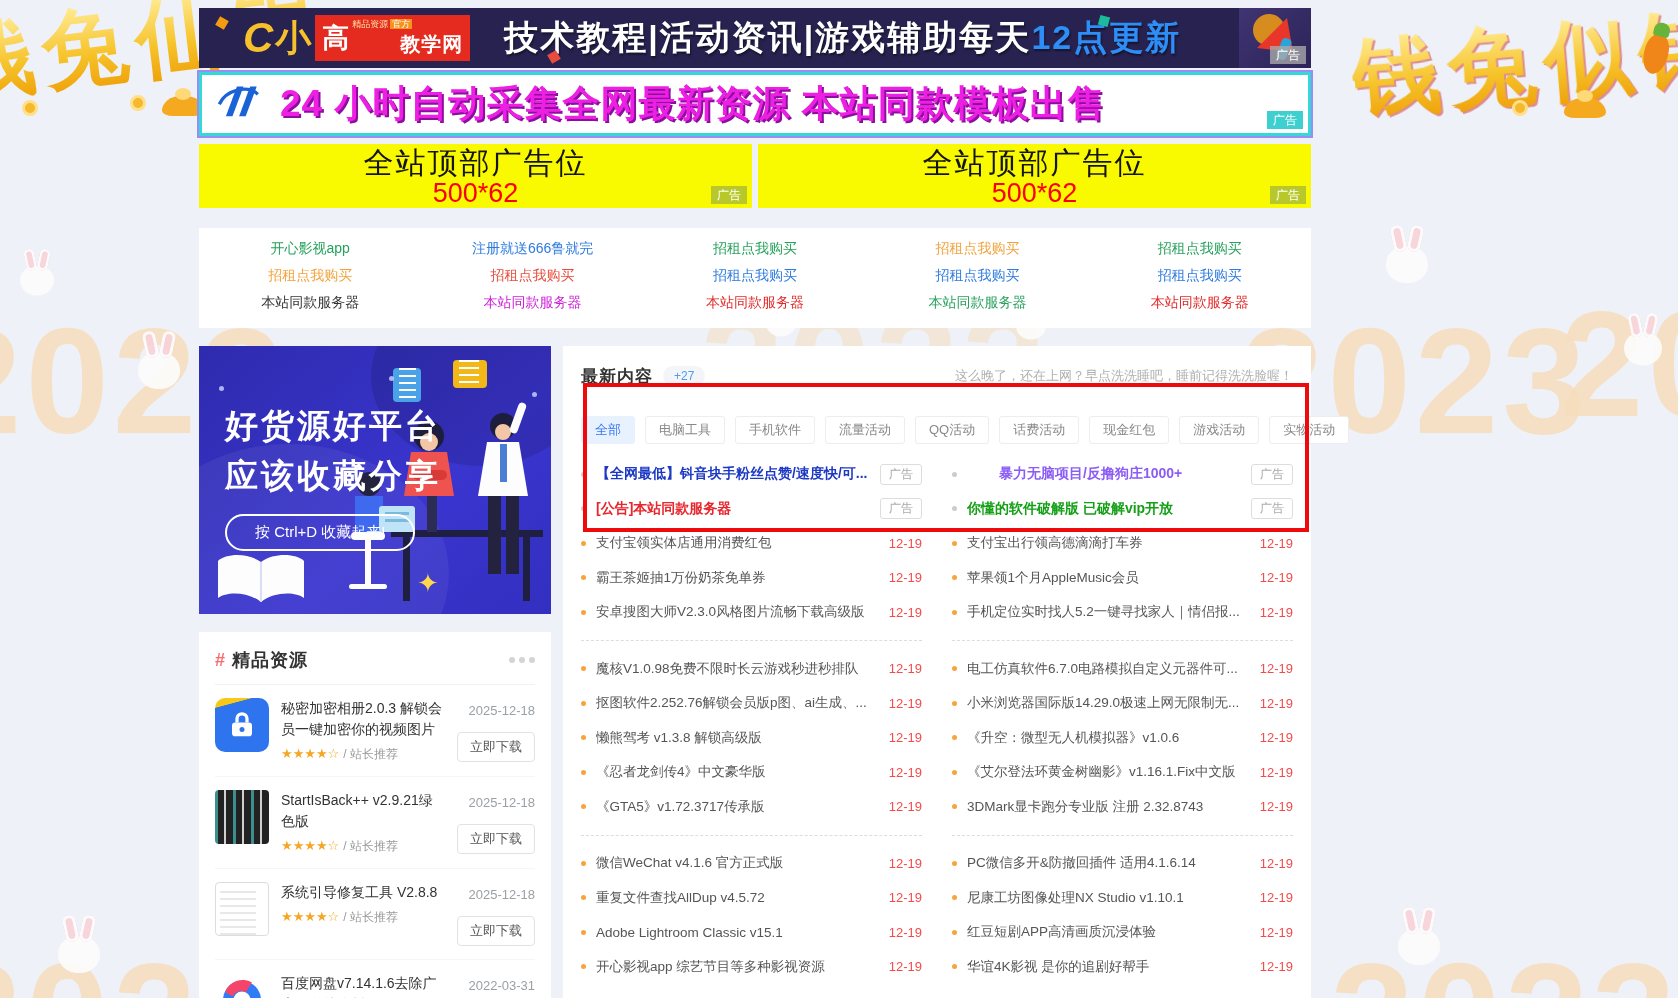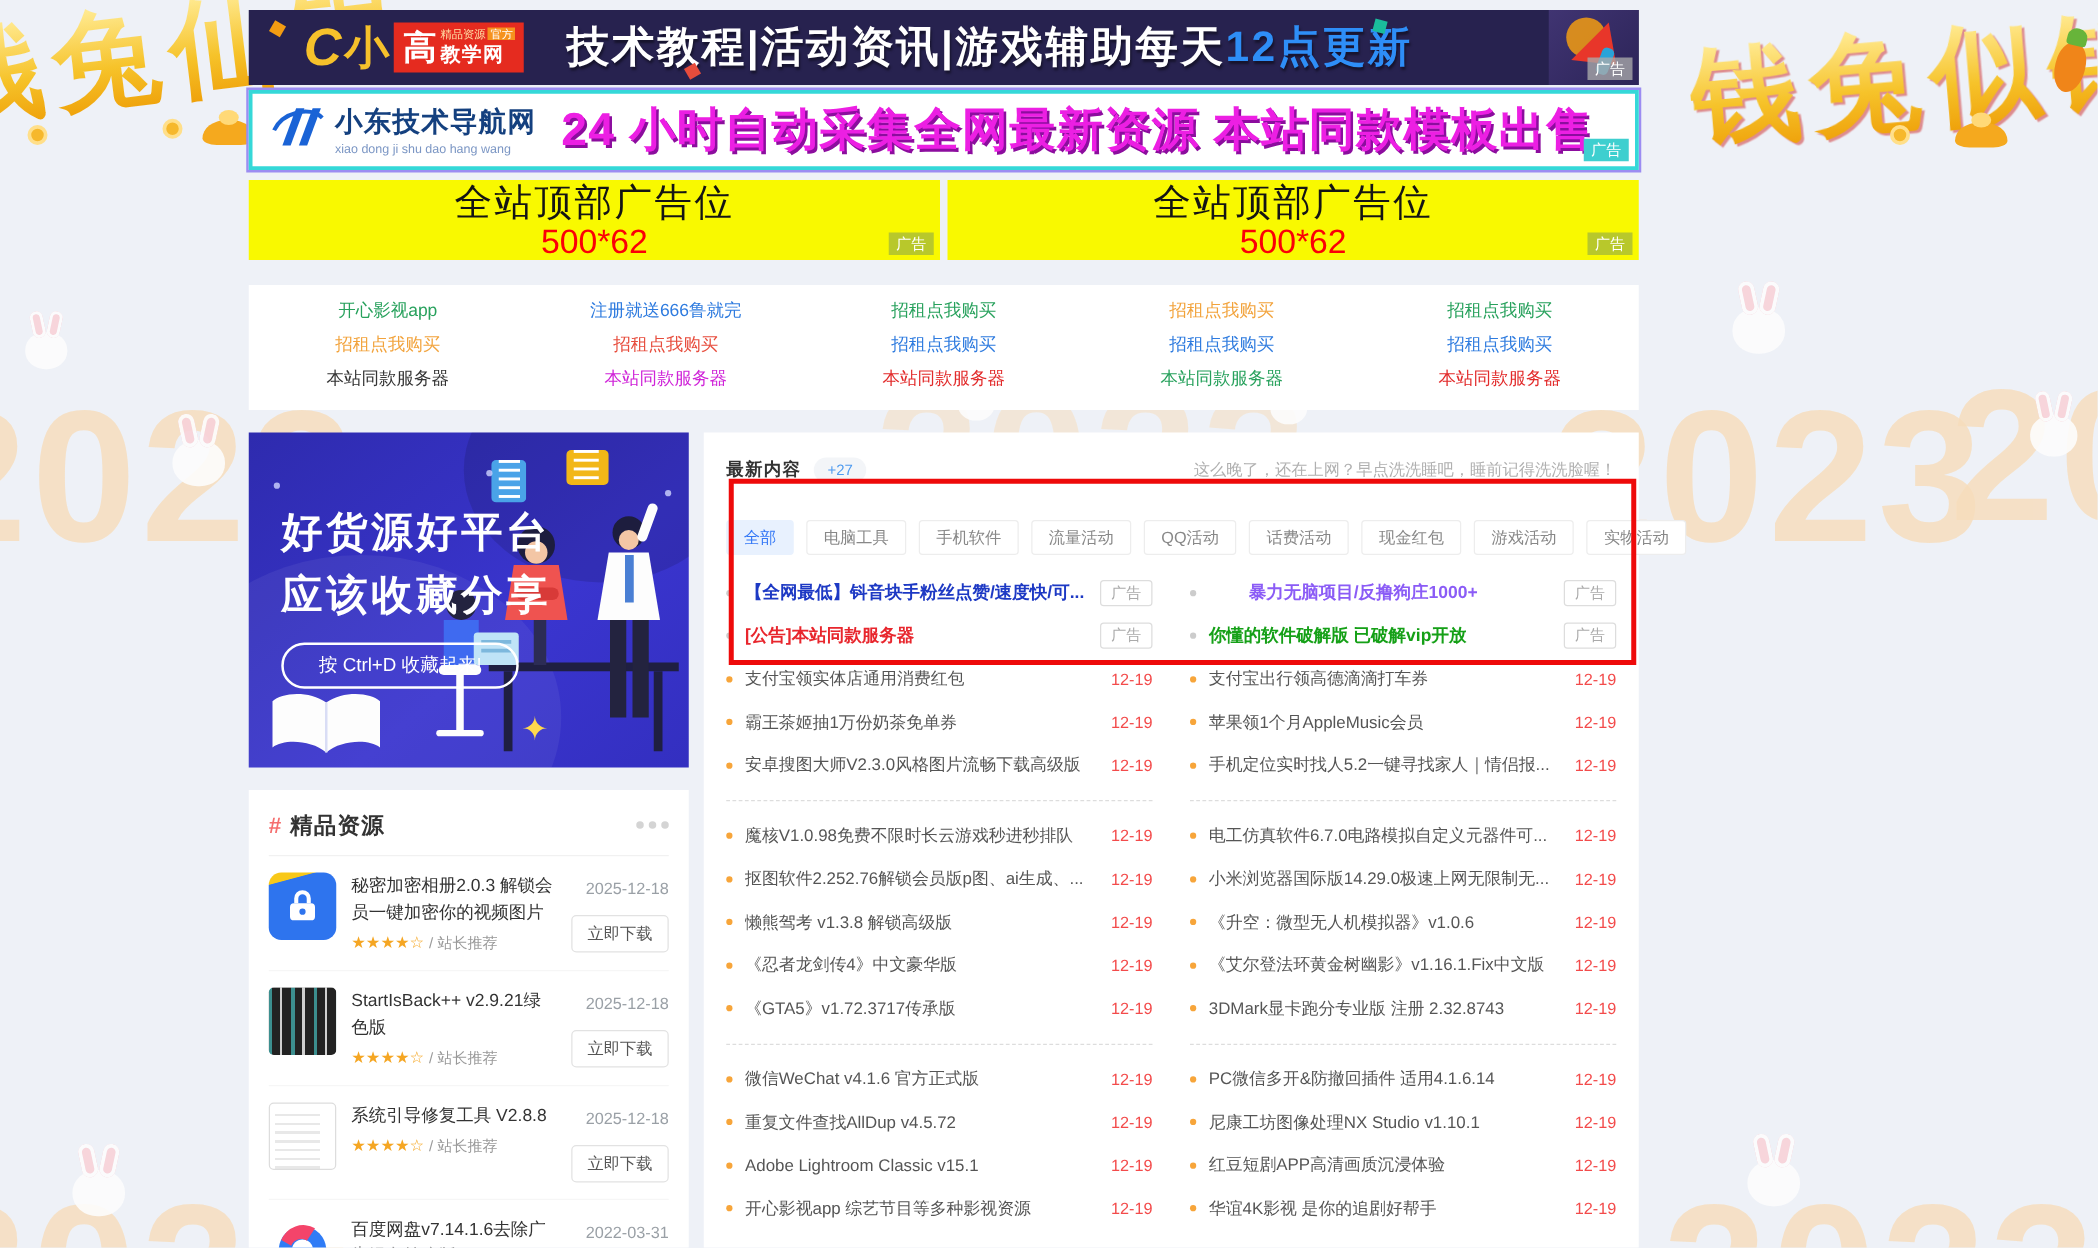--- a/index.html
+++ b/index.html
@@ -39,21 +39,21 @@
   .banner1 { margin-top:8px; height:60px; background:#27224f; position:relative;
     display:flex; align-items:center; overflow:hidden; }
   .b1-logo { display:flex; align-items:center; margin-left:44px; }
   .b1-c { font-size:42px; font-weight:bold; font-style:italic; color:#f6c12b; line-height:1; }
   .b1-xiao { font-size:36px; font-weight:bold; color:#f6c12b; margin-left:2px; }
   .b1-box { background:#e52b1f; margin-left:4px; padding:3px 7px; display:flex; align-items:center; }
   .b1-gao { color:#fff; font-size:27px; font-weight:bold; line-height:1; }
   .b1-boxcol { display:flex; flex-direction:column; margin-left:3px; }
   .b1-tagline { font-size:9px; color:#ffe2a8; white-space:nowrap; }
   .b1-tag2 { background:#f6921e; color:#fff; padding:0 2px; margin-left:2px; }
-  .b1-rest { color:#fff; font-size:16px; font-weight:bold; letter-spacing:1px; }
+  .b1-rest { color:#fff; font-size:20px; font-weight:bold; letter-spacing:1px;margin-left:48px; }
   .b1-head { margin-left:34px; font-size:34px; font-weight:bold; color:#fff; letter-spacing:2px;
     text-shadow:1px 2px 2px rgba(0,0,0,.45); }
   .b1-blue { color:#2e8ef7; }
   .conf { position:absolute; width:10px; height:10px; }
   .b1-art { position:absolute; right:0; top:0; bottom:0; width:72px;
     background:linear-gradient(135deg,#403472,#2c2458); }
   .ad-tag { position:absolute; right:5px; bottom:4px; font-size:12px; color:#fff;
     background:rgba(170,170,170,.78); padding:1px 6px; line-height:16px; }
 
   
@@ -126,21 +126,21 @@
   .sstars { margin-top:6px; font-size:13px; color:#f5a623; }
   .srec { color:#9a9a9a; font-size:12px; margin-left:4px; }
   .sright { flex:none; width:92px; display:flex; flex-direction:column; align-items:flex-end; }
   .sdate { color:#9aa0a6; font-size:13px; margin-top:5px; }
   .sbtn { margin-top:14px; border:1px solid #e2e2e2; border-radius:4px; padding:5px 12px;
     font-size:13px; color:#555; background:#fff; white-space:nowrap; }
 
   
   .latest { background:#fff; padding:14px 18px; min-height:668px; }
   .l-head { display:flex; align-items:center; height:32px; }
-  .l-title { font-size:14px; font-weight:bold; color:#333; letter-spacing:1px;font-family:Liberation Serif, serif; }
+  .l-title { font-size:17px; font-weight:bold; color:#333; letter-spacing:1px;font-family:Liberation Serif, serif; }
   .l-badge { margin-left:10px; background:#f3f5f8; color:#4f9bef; font-size:12px;
     padding:3px 11px; border-radius:12px; }
   .l-tip { margin-left:auto; color:#b0b0b0; font-size:13px; }
   .tabs { display:flex; gap:10px; margin-top:24px; }
   .tab { font-size:13px; color:#888; border:1px solid #ededed; padding:4px 13px;
     border-radius:3px; background:#fff; white-space:nowrap; }
   .tab.active { background:#e8f1fe; color:#3478f6; border-color:#e8f1fe; }
   .list { margin-top:13px; }
   .lrow { display:grid; grid-template-columns:1fr 1fr; column-gap:30px; height:34.5px; align-items:center; }
   .cell { display:flex; align-items:center; min-width:0; }
@@ -215,24 +215,20 @@
     <span class="ad-tag">广告</span>
   </div>
 
   <div class="banner2">
     <span class="b2-logo">
       <svg width="44" height="44" viewBox="0 0 40 40">
         <path d="M9 33 L19 6 L25 6 L15 33 Z" fill="#1a63d6"></path>
         <path d="M21 33 L31 6 L37 6 L27 33 Z" fill="#1a63d6"></path>
         <path d="M3 22 C9 9 29 4 38 13" stroke="#1a63d6" fill="none" stroke-width="3"></path>
       </svg>
-    </span>
-    <span class="b2-namecol">
-      <div class="b2-name">小东技术导航网</div>
-      <div class="b2-pinyin">xiao dong ji shu dao hang wang</div>
     </span>
     <div class="b2-head">24 小时自动采集全网最新资源 本站同款模板出售</div>
     <span class="ad-tag">广告</span>
   </div>
 
   <div class="yellow-row">
     <div class="ybox">
       <div class="y1">全站顶部广告位</div>
       <div class="y2">500*62</div>
       <span class="ad-tag">广告</span>

